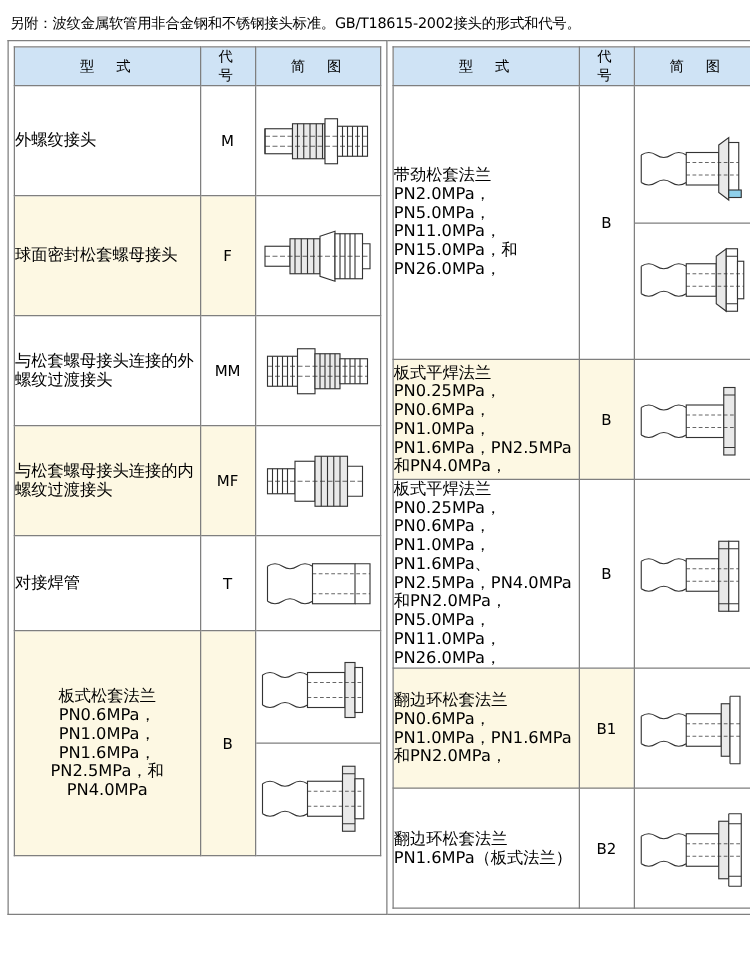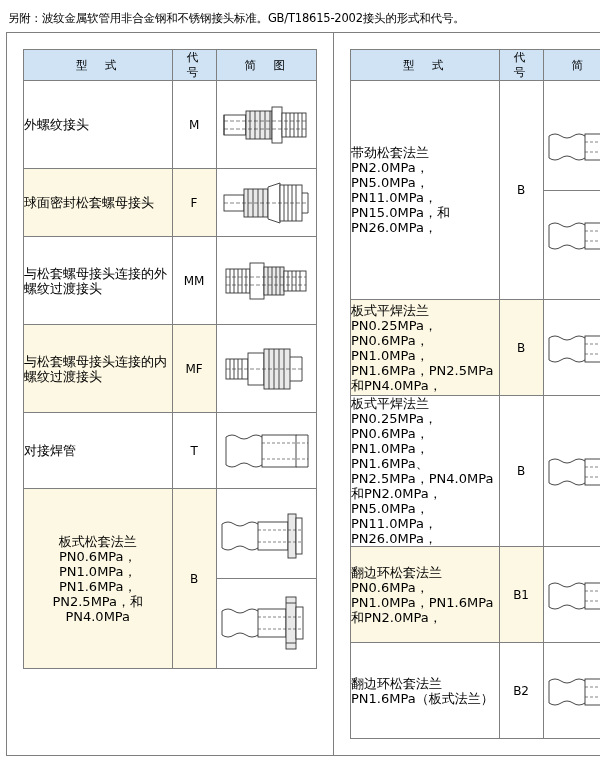--- a/index.html
+++ b/index.html
@@ -17,21 +17,21 @@
     padding:4px 2px 6px 2px;
     white-space:nowrap;
     letter-spacing:-0.2px;
   }
   table.main{
     border-collapse:collapse;
     width:588px;
     table-layout:fixed;
   }
   table.main > tbody > tr > td{
-    padding:16px;vertical-align:top;
+    padding:4px;vertical-align:top;
     border:1px solid #7f7f7f;
   }
   .half{width:294px;}
   table.inner{
     border-collapse:collapse;
     width:100%;
     table-layout:fixed;
   }
   table.inner td, table.inner th{
     border:1px solid #7f7f7f;
@@ -108,21 +108,21 @@
                     <path d="M32 18 L32 46 M37 18 L37 46 M42 18 L42 46 M47 18 L47 46 M52 18 L52 46"></path>
                     <rect x="54" y="14" width="10" height="36" fill="#fff"></rect>
                     <rect x="64" y="20" width="24" height="24" fill="#fff"></rect>
                     <path d="M68 20 L68 44 M72 20 L72 44 M76 20 L76 44 M80 20 L80 44 M84 20 L84 44"></path>
                     <path d="M6 28 L88 28 M6 36 L88 36" stroke-dasharray="4 2" stroke-width="0.6"></path>
                   </g>
                 </svg>
               </td>
             </tr>
 
-            <tr style="height:68px;">
+            <tr style="height:96px;">
               <td class="cell-type yellow">球面密封松套螺母接头</td>
               <td class="cell-code yellow">F</td>
               <td class="cell-fig">
                 <svg width="96" height="64" viewBox="0 0 96 64">
                   <g fill="none" stroke="#333" stroke-width="0.9">
                     <rect x="6" y="24" width="20" height="16" fill="#fff"></rect>
                     <rect x="26" y="18" width="24" height="28" fill="#e9e9e9"></rect>
                     <path d="M30 18 L30 46 M35 18 L35 46 M40 18 L40 46 M45 18 L45 46"></path>
                     <path d="M50 16 L62 12 L62 52 L50 48 Z" fill="#fff"></path>
                     <rect x="62" y="14" width="22" height="36" fill="#fff"></rect>

